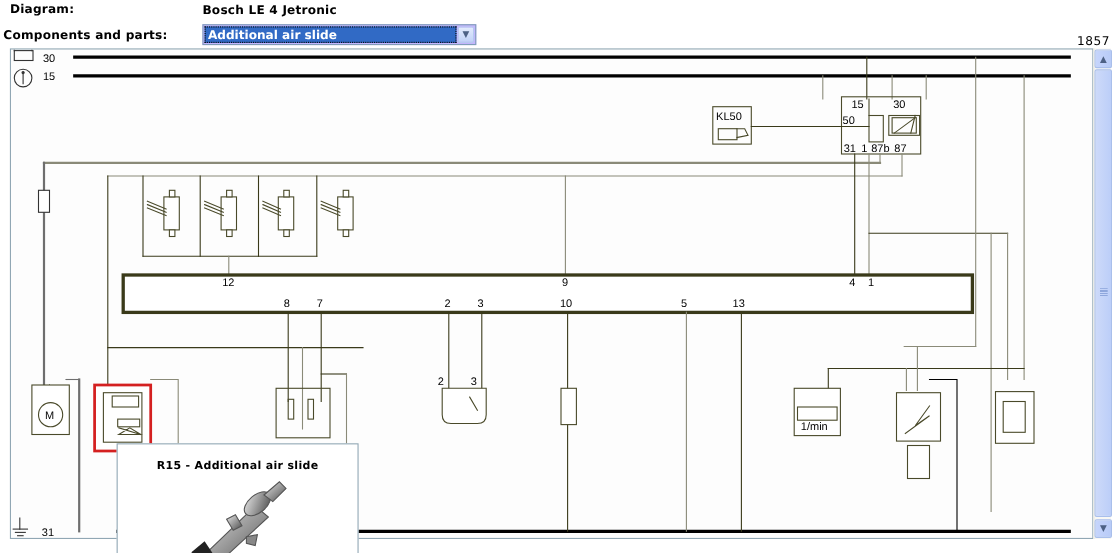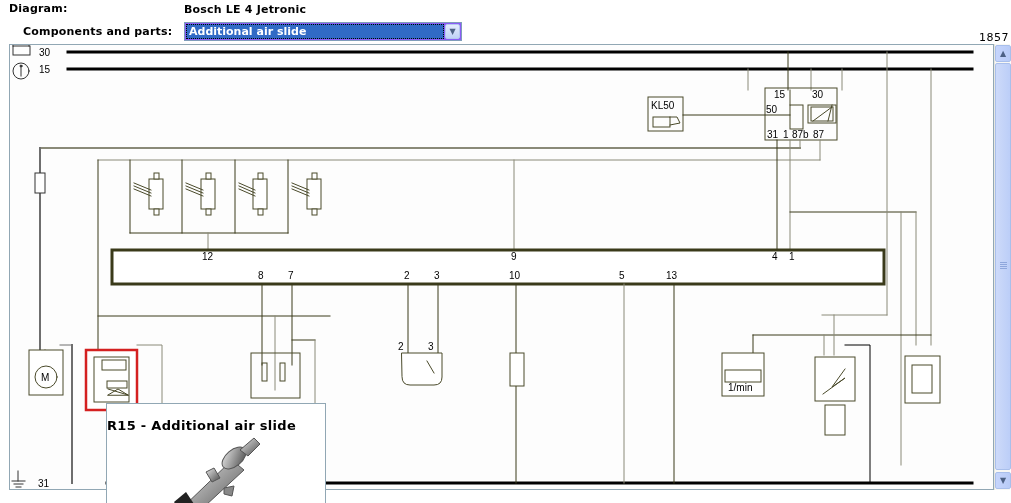--- a/index.html
+++ b/index.html
@@ -1,21 +1,21 @@
 <!DOCTYPE html>
 <html><head>
 <meta charset="utf-8">
 <style>
   * { box-sizing: border-box; margin: 0; padding: 0; }
   html, body { width: 1011px; height: 503px; overflow: hidden; background: #ffffff; }
   body { position: relative; font-family: "DejaVu Sans", sans-serif; color: #000; }
   .hdr-label { position: absolute; font-size: 11px; font-weight: bold; letter-spacing: 0.2px; }
   .select {
-    position: absolute; left: 184px; top: 22px; width: 278px; height: 19px;
-    border: 1px solid #7f9db9; background: #8b5cf6;
+    position: absolute; left: 184px; top: 22px; width: 249px; height: 19px;
+    border: 1px solid #7f9db9; background: #c4b5fd;
   }
   .select .val {
     position: absolute; left: 1px; top: 1px; right: 17px; bottom: 1px;
     background: #316ac5; color: #fff; font-size: 11px; font-weight: bold;
     padding-left: 3px; line-height: 15px; outline: 1px dotted #000; outline-offset: -1px;
   }
   .select .btn {
     position: absolute; right: 1px; top: 1px; width: 15px; height: 15px;
     background: linear-gradient(#e3ebfd, #c1d2f7); border: 1px solid #b5c8f0; border-radius: 2px;
     font-size: 8px; color: #4d6185; text-align: center; line-height: 13px;
@@ -38,30 +38,30 @@
   .sb-thumb {
     position: absolute; left: 0; top: 19px; width: 16px; height: 407px;
     background: linear-gradient(90deg, #cddaf9, #bccef8); border: 1px solid #a9bfeb; border-radius: 2px;
   }
   .sb-grip { position: absolute; left: 4px; top: 198px; width: 7px; height: 8px;
     background: repeating-linear-gradient(#8fa7dc 0 1px, transparent 1px 2px); }
   .popup {
     position: absolute; left: 106px; top: 403px; width: 220px; height: 110px;
     background: #fff; border: 1px solid #91a7b4;
   }
-  .popup .title { position: absolute; left: 0; right: 0; top: 14px; font-size: 13px; font-weight: bold; letter-spacing: 0.3px; }
+  .popup .title { position: absolute; left: 0; right: 0; top: 14px; text-align: center; font-size: 10px; font-weight: bold; letter-spacing: 0.3px; }
   .popup svg { position: absolute; left: 55px; top: 28px; }
   .svgtext { font-family: "Liberation Sans", sans-serif; font-size: 10px; fill: #000; }
 </style>
 </head>
 <body>
 
 <div class="hdr-label" style="left:9px; top:2px;">Diagram:</div>
 <div class="hdr-label" style="left:184px; top:3px;">Bosch LE 4 Jetronic</div>
-<div class="hdr-label" style="left:3px; top:25px;margin-left:20px;">Components and parts:</div>
+<div class="hdr-label" style="left:3px; top:25px;">Components and parts:</div>
 
 <div class="select">
   <div class="val">Additional air slide</div>
   <div class="btn">▼</div>
 </div>
 
 <div class="counter">1857</div>
 
 <div class="canvas">
   <svg width="985" height="446" viewBox="0 0 985 446" xmlns="http://www.w3.org/2000/svg">

